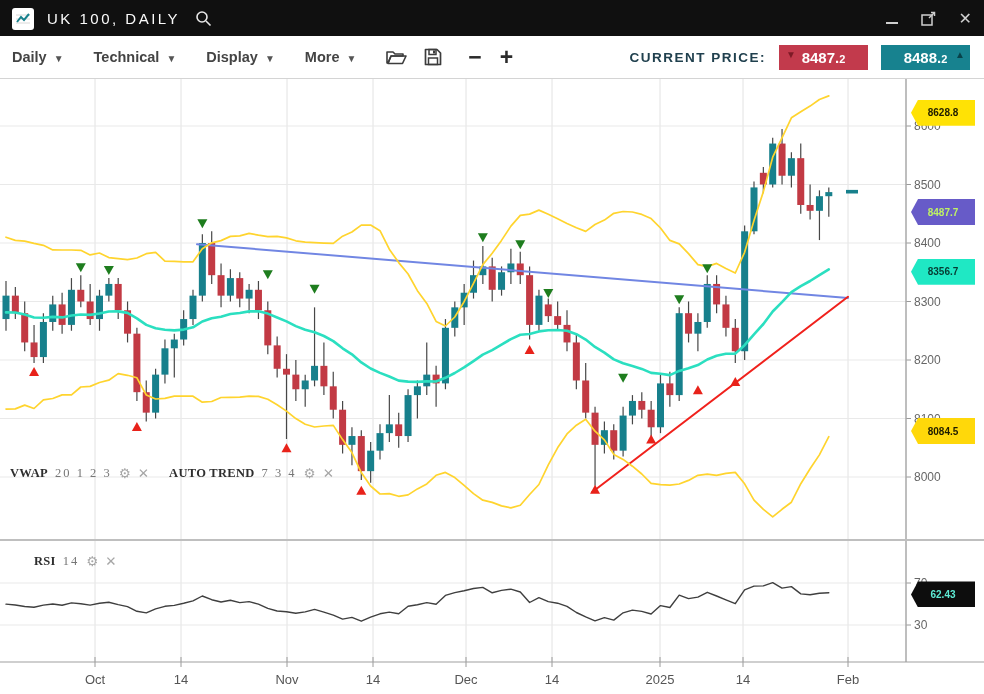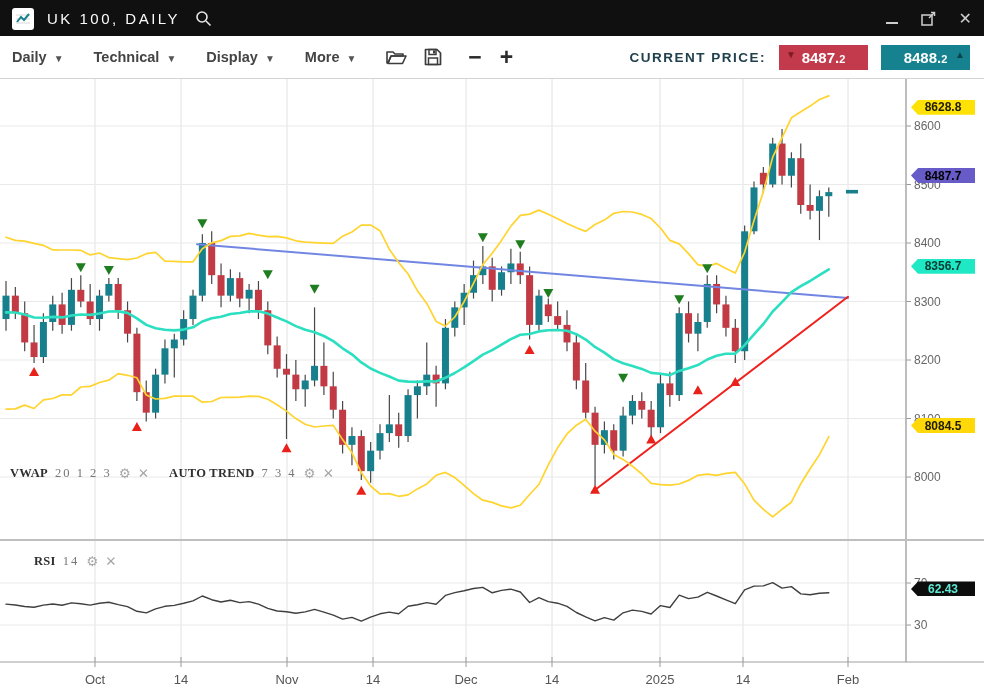--- a/index.html
+++ b/index.html
@@ -34,22 +34,22 @@
   .dir{font-size:10px;position:absolute;top:4px;}
   .sell .dir{left:7px;color:#7d1a26;}
   .buy .dir{right:5px;color:#08424a;}
   .frac{font-size:11px;align-self:flex-end;padding-bottom:3px;}
 
   
   #chart-svg{position:absolute;top:0;left:0;z-index:1;}
   .tick{font-size:12px;fill:#666;}
   .xlab{font-size:13px;fill:#555;}
 
-  .badge{position:absolute;left:911px;width:64px;height:15px;z-index:4;display:flex;
-         align-items:center;justify-content:center;font-size:12px;font-weight:700;
+  .badge{position:absolute;left:911px;width:64px;height:26px;z-index:4;display:flex;
+         align-items:center;justify-content:center;font-size:10px;font-weight:700;
          clip-path:polygon(11% 0,100% 0,100% 100%,11% 100%,0 50%);}
 
   .ind-row{position:absolute;display:flex;align-items:center;z-index:3;
            font-size:12.5px;color:#2e2e2e;white-space:nowrap;}
   .ind-group{display:flex;align-items:center;gap:7px;margin-right:20px;font-family:Liberation Serif, serif;}
   .ind-bold{font-weight:700;letter-spacing:.3px;}
   .ind-params{color:#767676;letter-spacing:2px;}
   .ind-icon{color:#a6a6a6;font-size:13.5px;cursor:pointer;}
 </style>
 </head>
@@ -432,18 +432,18 @@
     <span class="ind-group">
       <span class="ind-bold">RSI</span>
       <span class="ind-params">14</span>
       <span class="ind-icon">⚙</span>
       <span class="ind-icon">✕</span>
     </span>
   </div>
 
   <div id="badges">
       <div class="badge" style="background: rgb(255, 226, 5); color: rgb(31, 28, 0); top: 99.652px;">8628.8</div>
-      <div class="badge" style="background: rgb(103, 91, 200); color: #000000; top: 168px;">8487.7</div>
+      <div class="badge" style="background: rgb(103, 91, 200); color: #bef264; top: 199px;">8487.7</div>
       <div class="badge" style="background: rgb(31, 232, 196); color: rgb(7, 59, 51); top: 258.83px;">8356.7</div>
       <div class="badge" style="background: rgb(255, 216, 10); color: rgb(31, 28, 0); top: 418.067px;">8084.5</div>
       <div class="badge" style="background: rgb(13, 13, 13); color: #5eead4; top: 581.448px;">62.43</div>
     </div>
 </div>
 
 </body></html>

